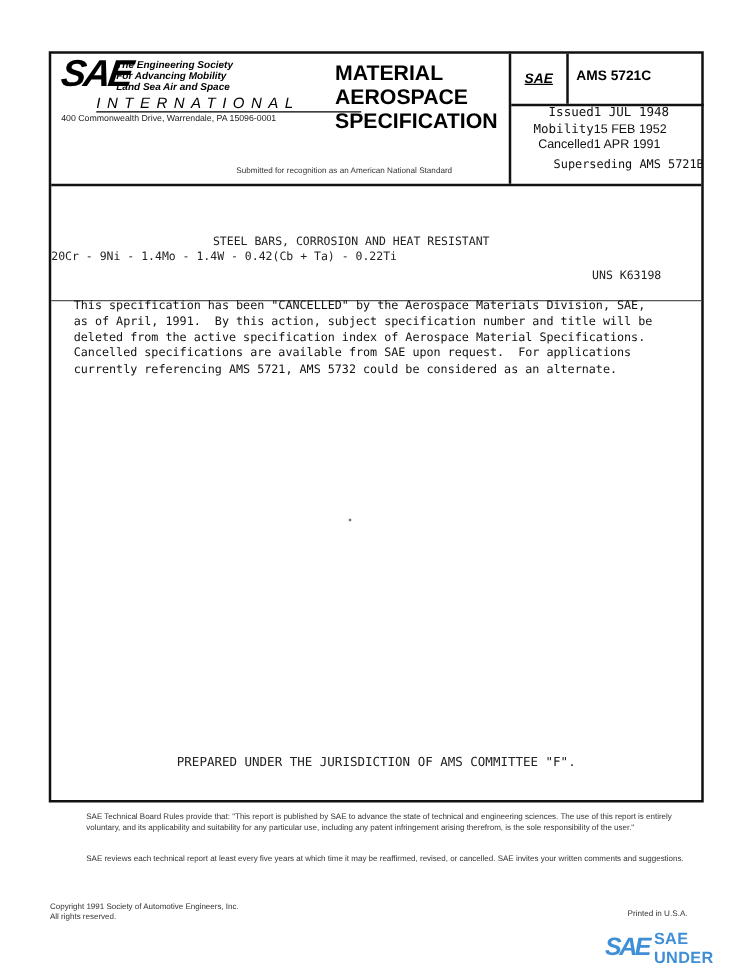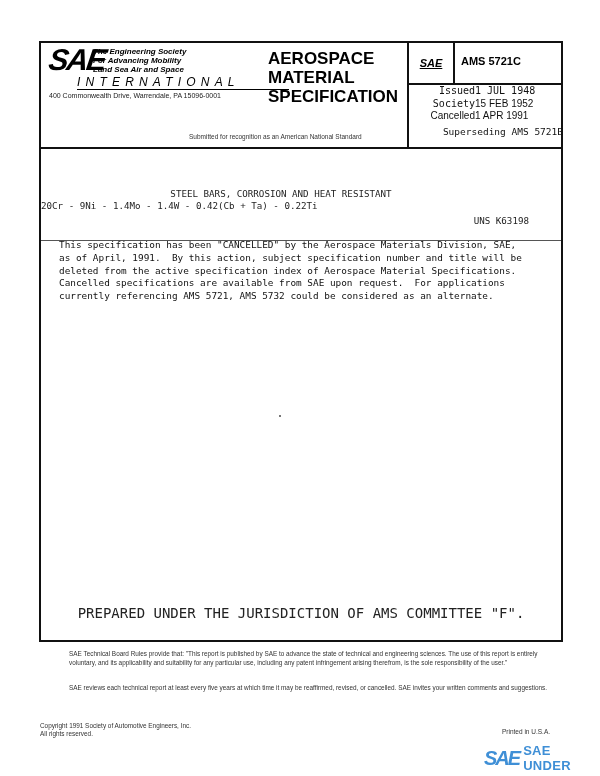--- a/index.html
+++ b/index.html
@@ -21,21 +21,21 @@
     .date-row .lbl { width:66px; padding-left:12px; box-sizing:border-box; }
     .mono { font-family:"DejaVu Sans Mono", monospace; }
     .sans { font-family:"Liberation Sans", sans-serif; }
     .superseding { padding-left:30px; margin-top:3px; font-family:"DejaVu Sans Mono", monospace; font-size:9.5px; }
     .title-section { position:absolute; left:0; top:104px; width:520px; height:70px; border-bottom:1px solid #555;margin-top:23px; }
     .title-line1 { position:absolute; left:0; width:480px; top:18px; text-align:center; font-family:"DejaVu Sans Mono", monospace; font-size:9.2px; color:#222; }
     .title-line2 { position:absolute; left:0; width:480px; top:30px; text-align:left; font-family:"DejaVu Sans Mono", monospace; font-size:9.2px; color:#222; }
     .uns { position:absolute; right:32px; top:45px; font-family:"DejaVu Sans Mono", monospace; font-size:9.2px; color:#222; }
     .body-text { position:absolute; left:18px; top:196px; width:492px; font-family:"DejaVu Sans Mono", monospace; font-size:9.4px; line-height:12.8px; color:#111; white-space:pre; }
     .dot { position:absolute; left:238px; top:372px; width:2px; height:2px; background:#777; }
-    .prepared { position:absolute; left:0; width:520px; top:562px; text-align:center; font-family:"DejaVu Sans Mono", monospace; font-size:14px; color:#222; }
+    .prepared { position:absolute; left:0; width:520px; top:562px; text-align:center; font-family:"DejaVu Sans Mono", monospace; font-size:10px; color:#222; }
     .footnote { position:absolute; left:69px; font-family:"Liberation Sans", sans-serif; font-size:6.4px; line-height:8.5px; color:#333; width:490px; }
     .fn1 { top:650px; }
     .fn2 { top:684px; }
     .copyright { position:absolute; left:40px; top:722px; font-family:"Liberation Sans", sans-serif; font-size:6.4px; line-height:7.5px; color:#333; }
     .printed { position:absolute; left:502px; top:728px; font-family:"Liberation Sans", sans-serif; font-size:6.5px; color:#333; }
     .watermark { position:absolute; left:484px; top:743px; display:flex; align-items:center; }
     .wm-logo { font-family:"Liberation Sans", sans-serif; font-weight:bold; font-size:20px; letter-spacing:-2px; color:#3f8fd6; font-style:italic; }
     .wm-text { font-family:"Liberation Sans", sans-serif; font-weight:bold; font-size:13px; color:#3f8fd6; margin-left:4px; letter-spacing:0.3px; }
   </style>
 </head>
@@ -47,38 +47,38 @@
       <div class="sae-big">SAE</div>
       <div class="tagline">
         <div>The Engineering Society</div>
         <div>For Advancing Mobility</div>
         <div>Land Sea Air and Space</div>
       </div>
       <div class="intl">INTERNATIONAL</div>
       <div class="address">400 Commonwealth Drive, Warrendale, PA 15096-0001</div>
     </div>
     <div class="ams-title">
+      <div>MATERIAL</div>
       <div>AEROSPACE</div>
-      <div>MATERIAL</div>
       <div>SPECIFICATION</div>
     </div>
     <div class="submitted">Submitted for recognition as an American National Standard</div>
 
     <div class="rightbox">
       <div class="rb-top">
         <div class="rb-sae">SAE</div>
         <div class="rb-num">AMS 5721C</div>
       </div>
       <div class="rb-dates">
         <div class="date-row mono">
           <span class="lbl">Issued</span>
           <span>1 JUL 1948</span>
         </div>
         <div class="date-row">
-          <span class="lbl mono">Society</span>
+          <span class="lbl mono">Mobility</span>
           <span class="sans">15 FEB 1952</span>
         </div>
         <div class="date-row sans">
           <span class="lbl">Cancelled</span>
           <span>1 APR 1991</span>
         </div>
         <div class="superseding">Superseding AMS 5721B</div>
       </div>
     </div>
   </div>

